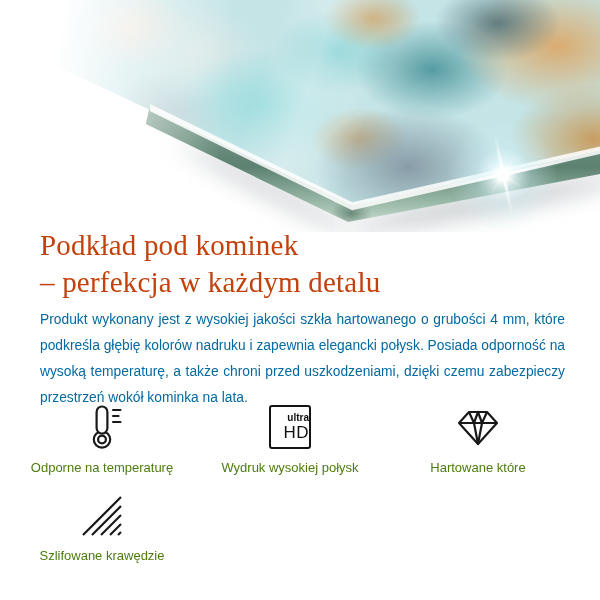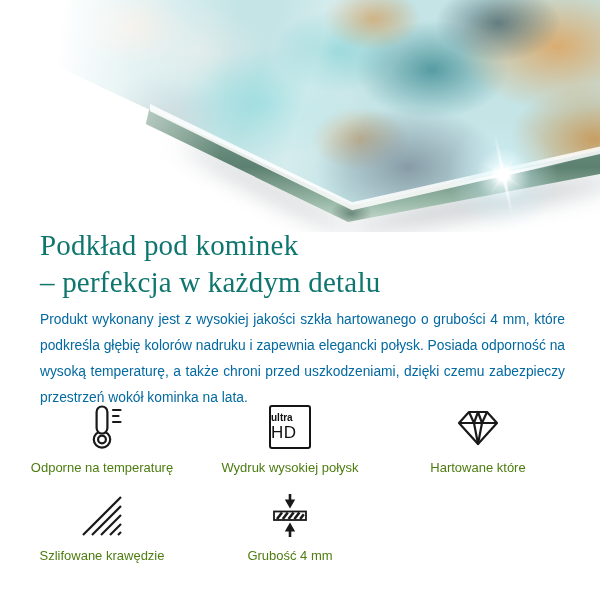--- a/index.html
+++ b/index.html
@@ -85,21 +85,21 @@
 
   .white-fade {
     position:absolute; inset:0;
     background:linear-gradient(97deg, #ffffff 10%, rgba(255,255,255,0) 38%);
   }
 
   
   .title {
     position:absolute; left:40px; top:227px; width:530px;
     font-family:"Liberation Serif", serif;
-    font-weight:400; color:#0f766e;
+    font-weight:400; color:#c2410c;
     font-size:29px; line-height:37px; letter-spacing:.2px;
   }
   .title span { display:block; }
 
   .desc {
     position:absolute; left:40px; top:307px; width:525px;
     font-size:13.8px; line-height:26px; color:#0369a1;
     text-align:justify;
   }
 
@@ -110,21 +110,21 @@
     row-gap:14px; justify-items:center;
   }
   .feature { display:flex; flex-direction:column; align-items:center; text-align:center; }
   .icon-box { height:50px; display:flex; align-items:center; justify-content:center; margin-bottom:8px; }
   .feature .label { font-size:13px; line-height:16px; color:#4d7c0f; }
 
   .icon-box svg { stroke:#191919; fill:none; stroke-width:2.2; }
 
   .uhd-box {
     width:42px; height:44px; border:2.6px solid #141414; border-radius:3px;
-    display:flex; flex-direction:column; align-items:flex-start; justify-content:center;
+    display:flex; flex-direction:column; align-items:flex-end; justify-content:center;
     color:#111; line-height:1;
   }
   .uhd-top { font-size:10px; font-weight:700; margin-bottom:1px; }
   .uhd-bottom { font-size:17px; font-weight:400; letter-spacing:.5px; }
 </style>
 </head>
 <body>
 
 <div class="canvas">
 
@@ -200,34 +200,15 @@
           <line x1="4" y1="43" x2="42" y2="5"></line>
           <line x1="13" y1="43" x2="42" y2="14"></line>
           <line x1="22" y1="43" x2="42" y2="23"></line>
           <line x1="31" y1="43" x2="42" y2="32"></line>
           <line x1="39" y1="43" x2="42" y2="40"></line>
         </svg>
       </div>
       <div class="label">Szlifowane krawędzie</div>
     </div>
 
-    <div class="feature">
-      <div class="icon-box">
-        <svg width="46" height="46" viewBox="0 0 46 46">
-          <rect x="7" y="19.5" width="32" height="8.5" stroke-width="1.8"></rect>
-          <g stroke-width="2.6">
-            <line x1="10" y1="27" x2="15" y2="20.5"></line>
-            <line x1="15.8" y1="27" x2="20.8" y2="20.5"></line>
-            <line x1="21.6" y1="27" x2="26.6" y2="20.5"></line>
-            <line x1="27.4" y1="27" x2="32.4" y2="20.5"></line>
-            <line x1="33.2" y1="27" x2="36.8" y2="22.3"></line>
-          </g>
-          <line x1="23" y1="2" x2="23" y2="8" stroke-width="2.6"></line>
-          <polygon points="17.8,7.5 28.2,7.5 23,16.5" fill="#191919" stroke="none"></polygon>
-          <line x1="23" y1="45" x2="23" y2="39" stroke-width="2.6"></line>
-          <polygon points="17.8,39.5 28.2,39.5 23,30.5" fill="#191919" stroke="none"></polygon>
-        </svg>
-      </div>
-      <div class="label">Grubość 4 mm</div>
-    </div>
 
   </section>
 </div>
 
 </body></html>

